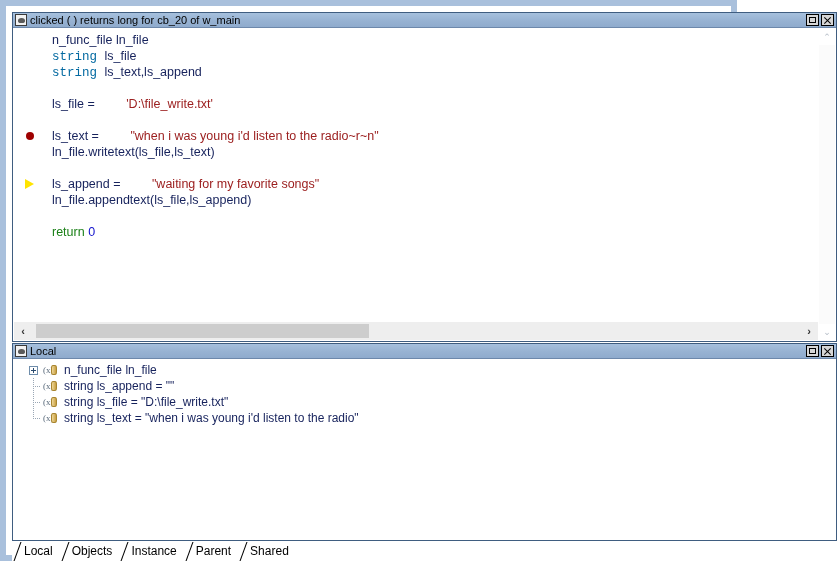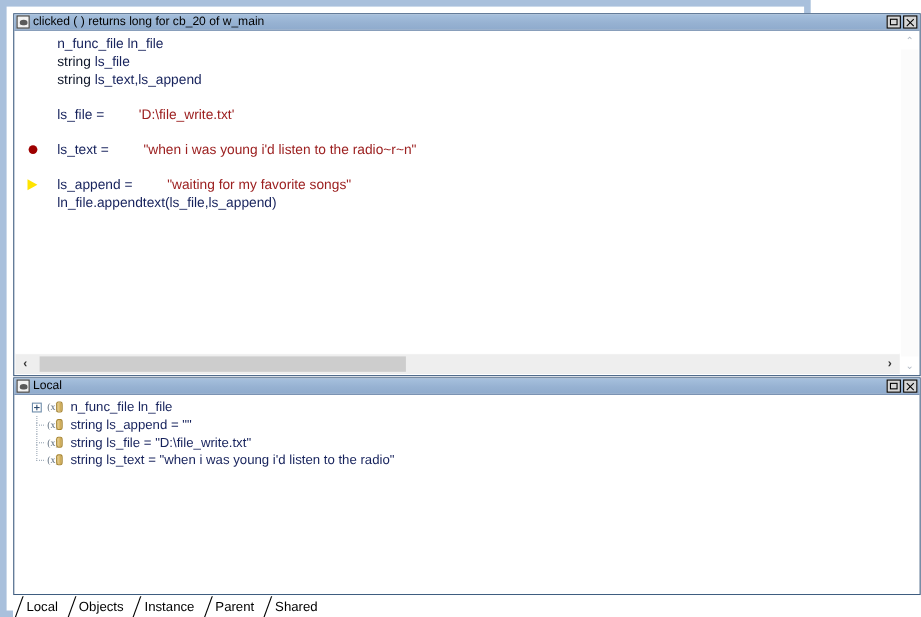--- a/index.html
+++ b/index.html
@@ -154,21 +154,21 @@
   .cur-arrow::after {
     content: "";
     position: absolute;
     left: -9px; top: -5px;
     width: 0; height: 0;
     border-top: 5px solid transparent;
     border-bottom: 5px solid transparent;
     border-left: 9px solid transparent;
     box-sizing: border-box;
   }
-  .kw   { color: #0f172a; }
+  .kw   { color: #0369a1; font-family: Liberation Mono, monospace; }
   .str  { color: #9c2020; margin-left: 28px; }
   .ret  { color: #1b8018; }
   .num  { color: #1111cc; }
   .idn  { color: #16225c; }
 
   
   .vscroll {
     position: absolute;
     right: 1px; top: 16px;
     width: 16px;
@@ -415,24 +415,26 @@
 
       <div id="code-area">
         <div class="code-lines" id="code-lines">
             <div class="code-line"><span class="idn">n_func_file ln_file</span></div>
             <div class="code-line"><span class="kw">string </span><span class="idn">ls_file</span></div>
             <div class="code-line"><span class="kw">string </span><span class="idn">ls_text,ls_append</span></div>
             <div class="code-line"><span class="idn"></span></div>
             <div class="code-line"><span class="idn">ls_file = </span><span class="str">'D:\file_write.txt'</span></div>
             <div class="code-line"><span class="idn"></span></div>
             <div class="code-line"><span class="gutter-mark"><span class="bp-dot"></span></span><span class="idn">ls_text = </span><span class="str">"when i was young i'd listen to the radio~r~n"</span></div>
+            <div class="code-line"><span class="idn">ln_file.writetext(ls_file,ls_text)</span></div>
             <div class="code-line"><span class="idn"></span></div>
             <div class="code-line"><span class="gutter-mark"><span class="cur-arrow"></span></span><span class="idn">ls_append = </span><span class="str">"waiting for my favorite songs"</span></div>
             <div class="code-line"><span class="idn">ln_file.appendtext(ls_file,ls_append)</span></div>
             <div class="code-line"><span class="idn"></span></div>
+            <div class="code-line"><span class="ret">return </span><span class="num">0</span></div>
           </div>
       </div>
 
       <div class="vscroll">
         <div class="vs-up">⌃</div>
         <div class="vs-track"></div>
         <div class="vs-down">⌄</div>
       </div>
 
       <div class="hscroll">

